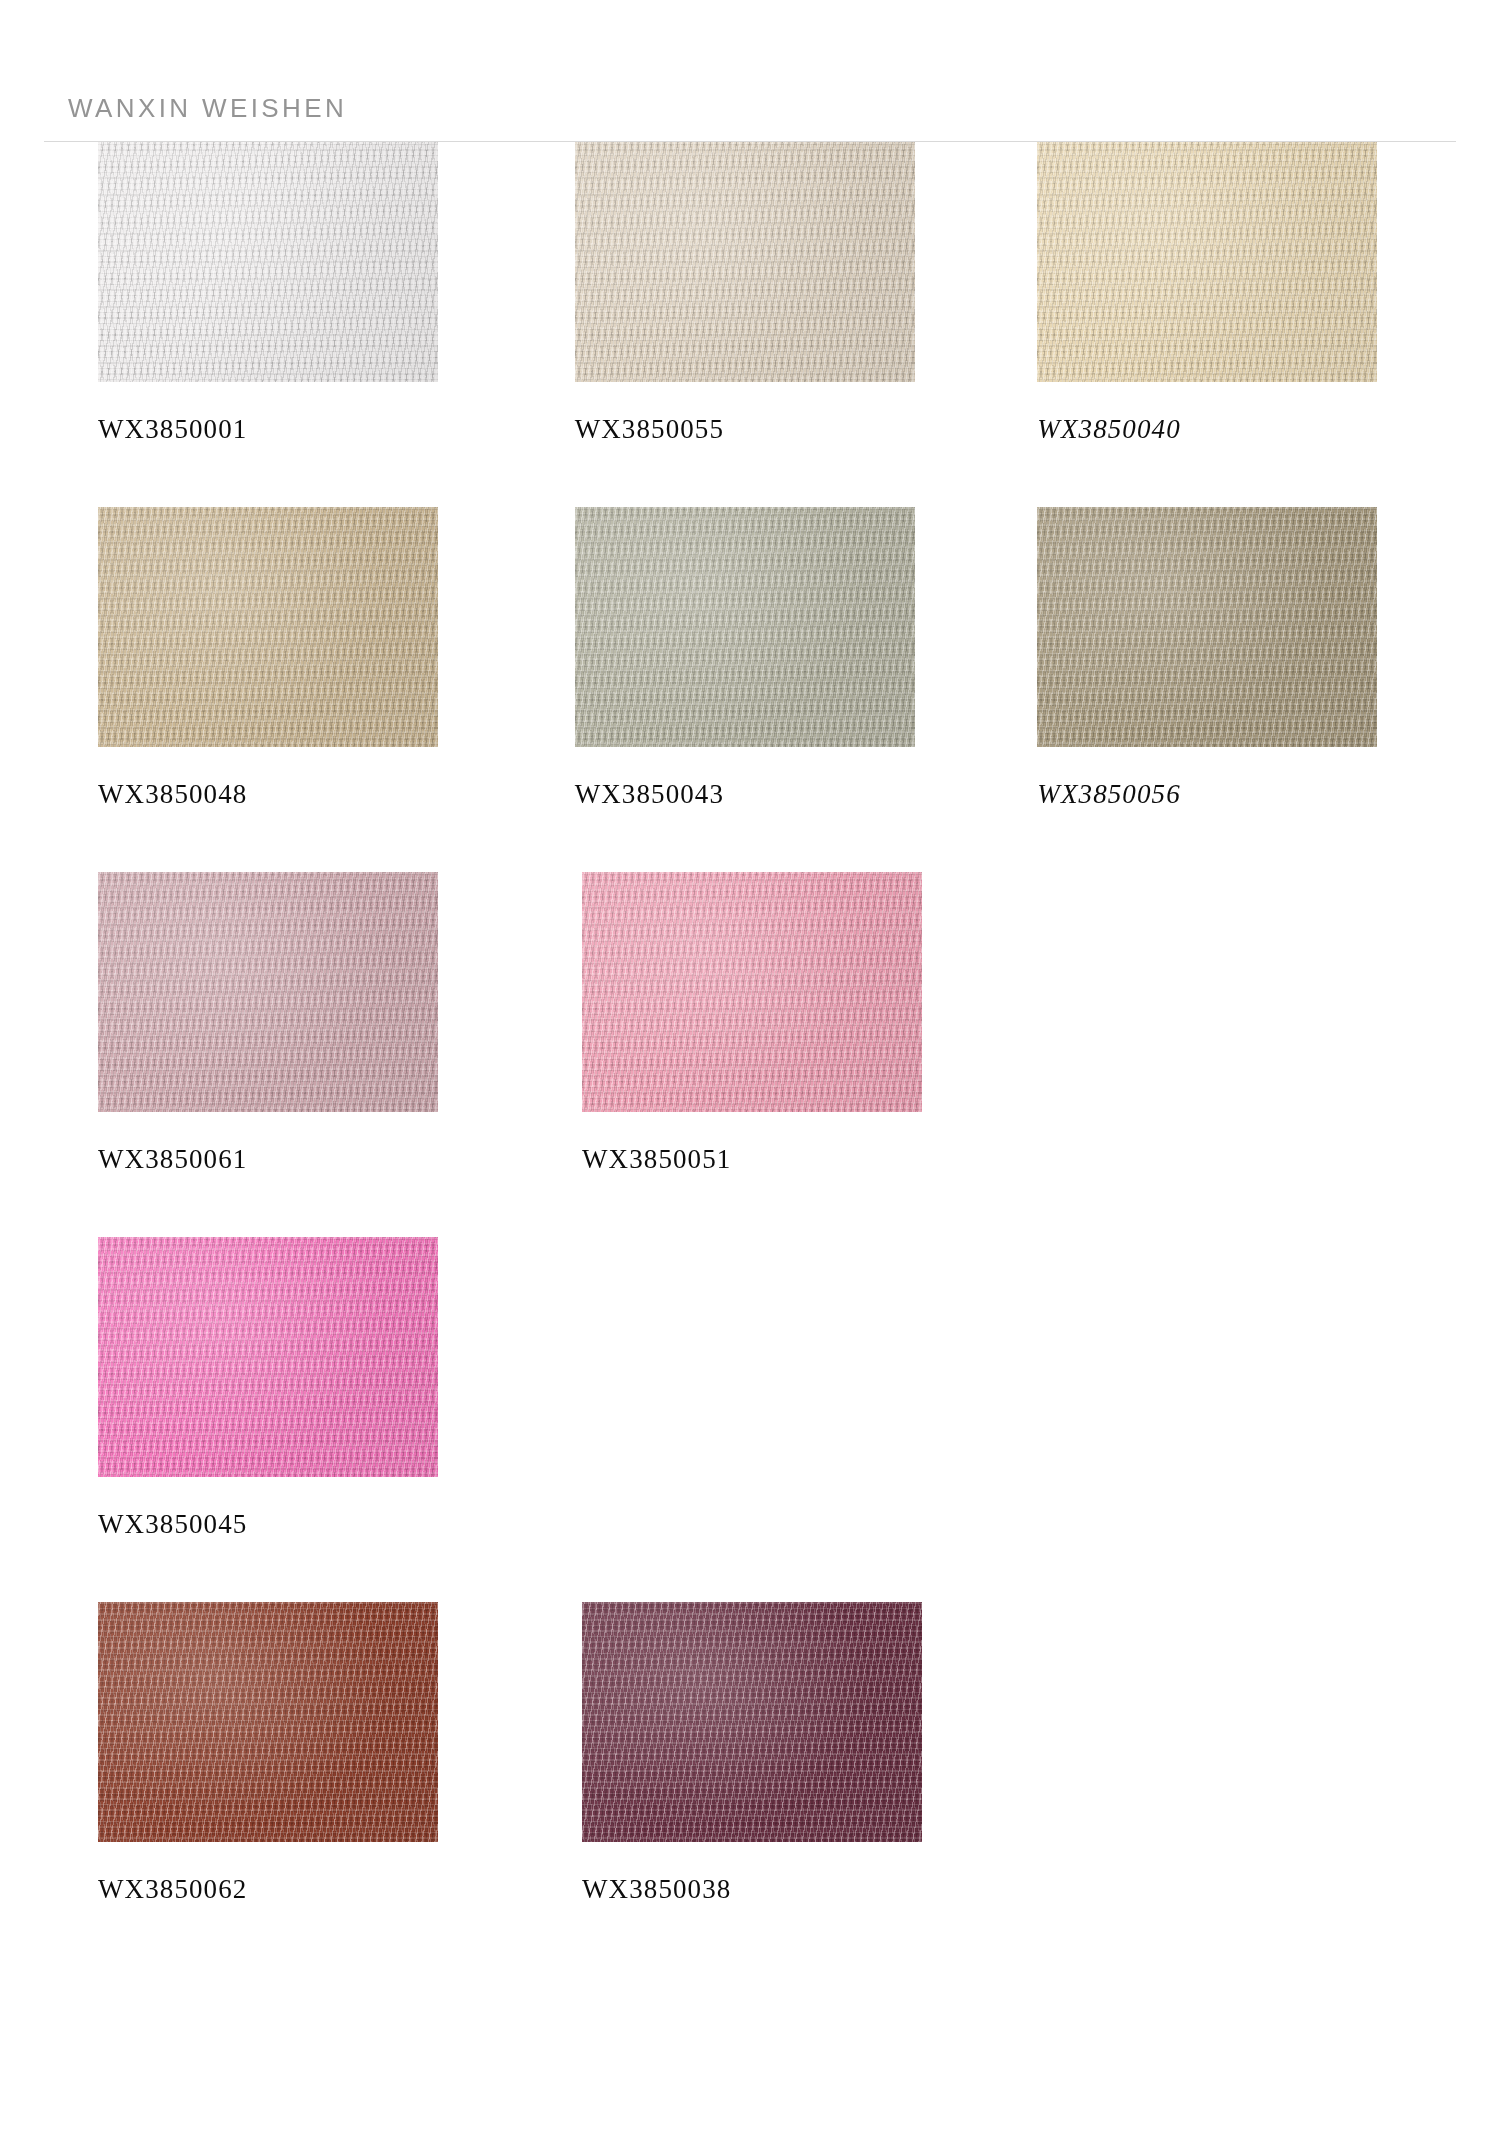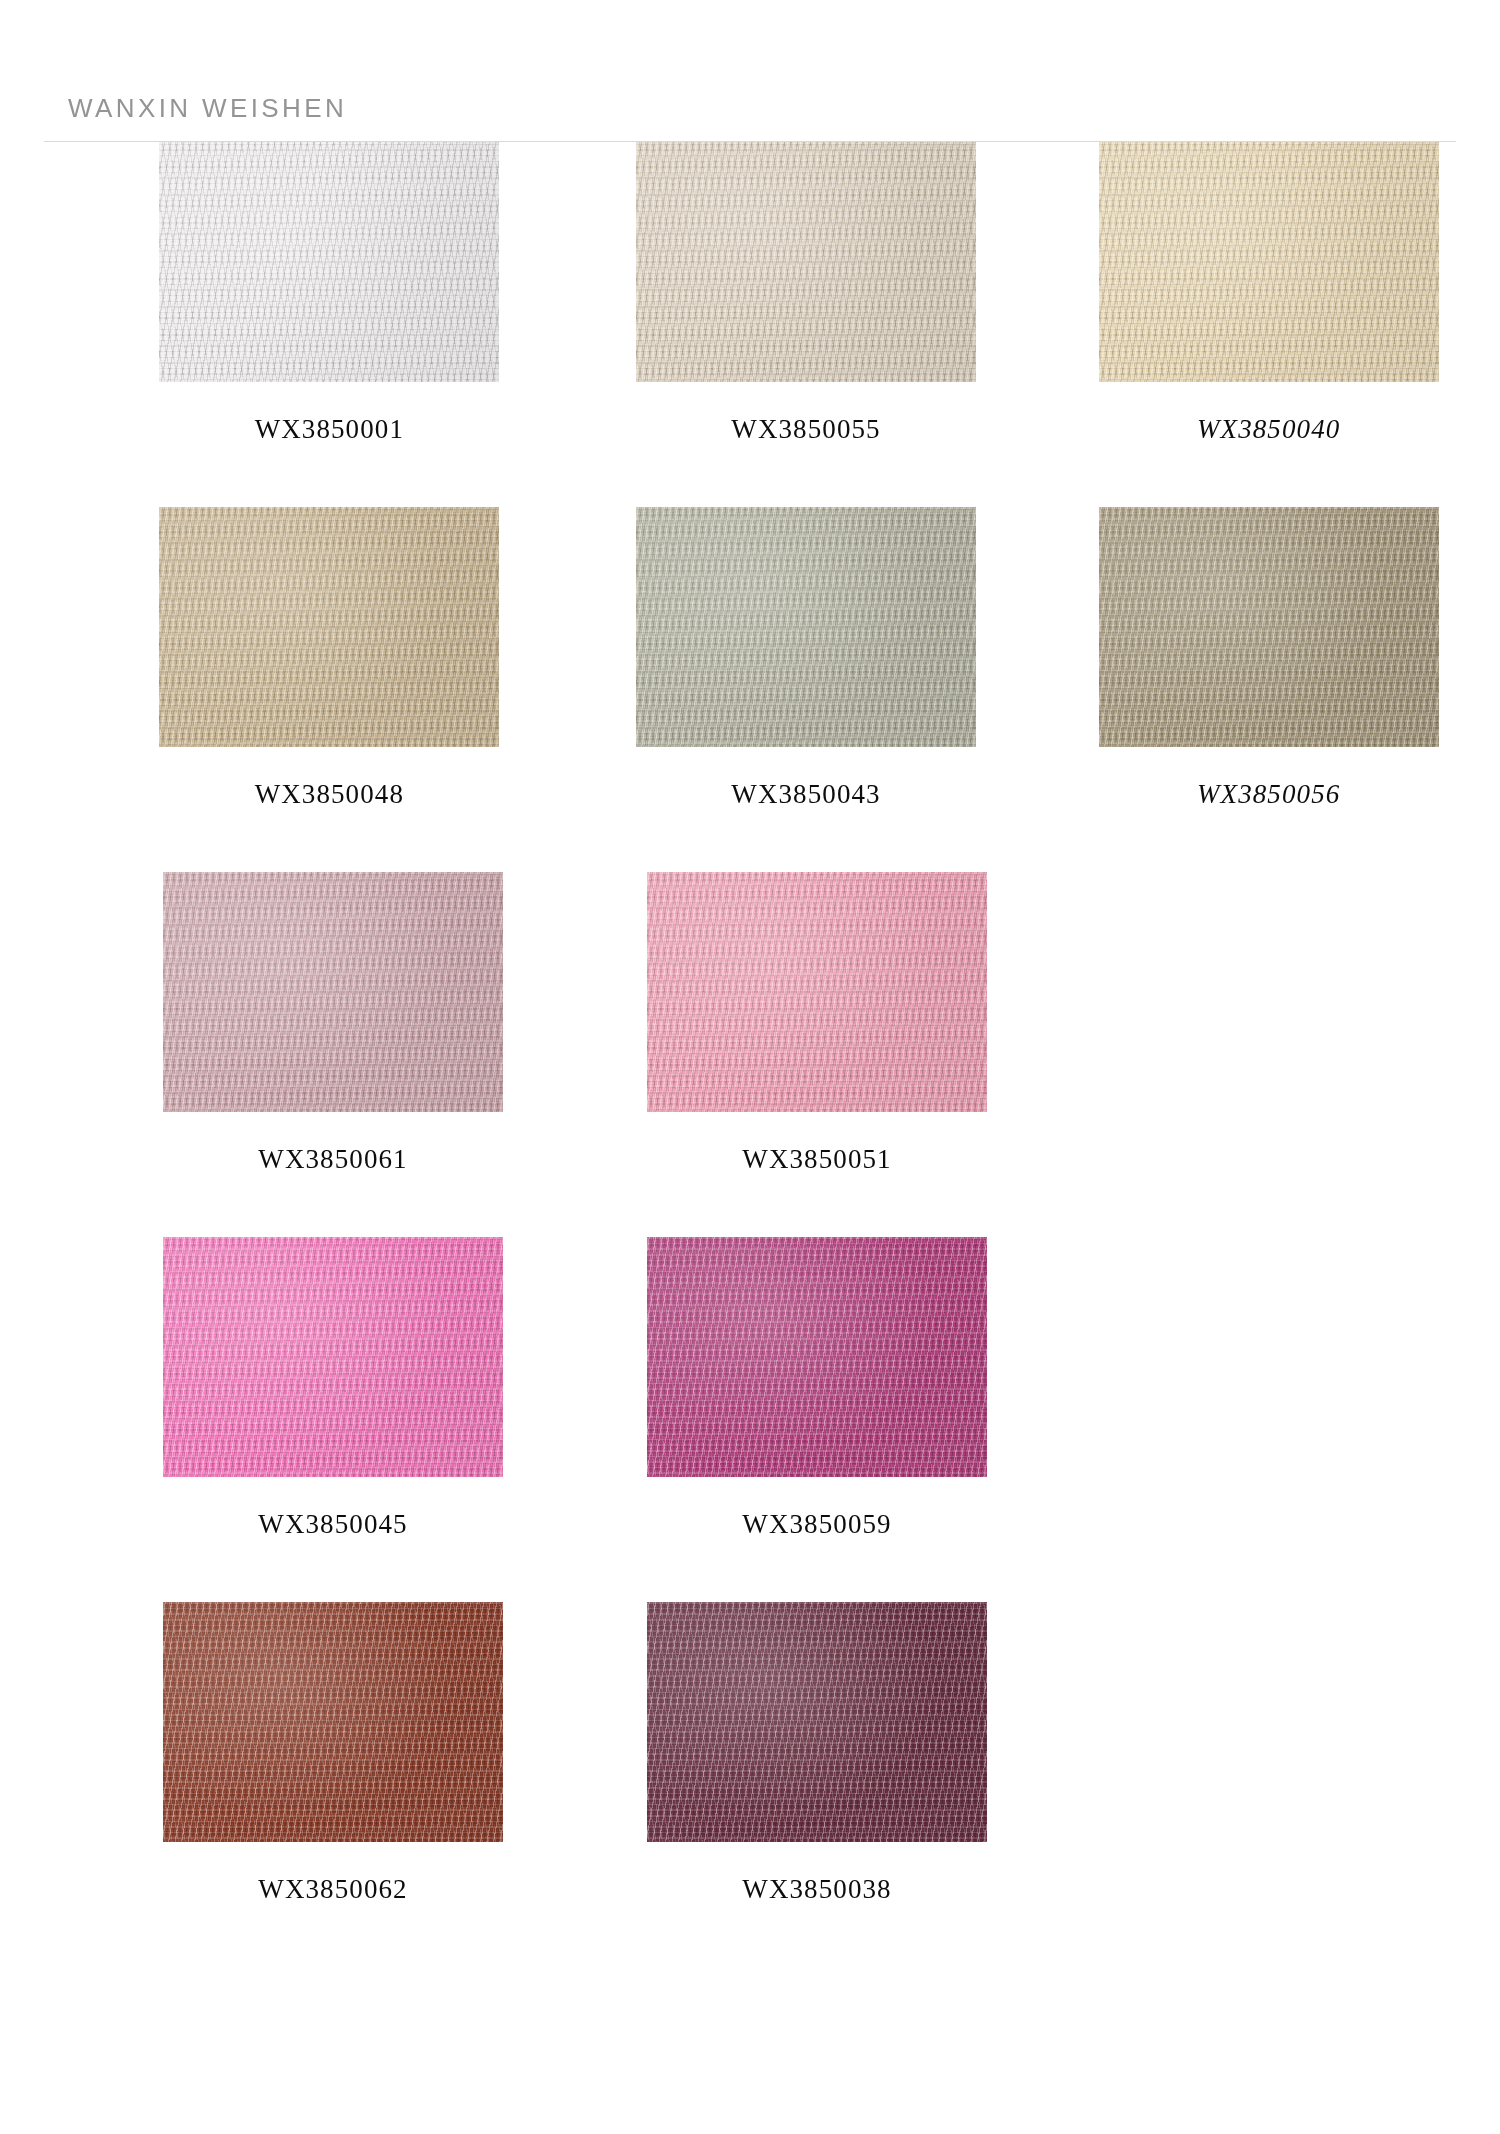--- a/index.html
+++ b/index.html
@@ -63,21 +63,20 @@
   }
   .row {
     display: flex;
     justify-content: flex-start;
     height: 365px;
   }
   .cell {
     width: 470px;
     display: flex;
     flex-direction: column;
-    align-items: center;
   }
   .cell:nth-child(1) { padding-left: 98px; }
   .cell:nth-child(2) { padding-left: 14px; }
   .cell:nth-child(3) { padding-left: 0px; font-style: italic; }
 
   .swatch-wrap {
     position: relative;
     width: 340px;
     height: 240px;
     margin-top: 38px;
@@ -246,29 +245,20 @@
       <div class="row">
         <div class="cell">
           <div class="swatch-wrap">
             <div class="swatch" style="background: rgb(245, 119, 188);">
               <div class="knit"></div>
               <div class="sheen"></div>
             </div>
           </div>
           <div class="code-label">WX3850045</div>
         </div>
-        <div class="cell">
-          <div class="swatch-wrap">
-            <div class="swatch" style="background: rgb(180, 64, 127);">
-              <div class="knit"></div>
-              <div class="sheen"></div>
-            </div>
-          </div>
-          <div class="code-label">WX3850059</div>
-        </div>
       </div>
       <div class="row">
         <div class="cell">
           <div class="swatch-wrap">
             <div class="swatch" style="background: rgb(142, 63, 44);">
               <div class="knit"></div>
               <div class="sheen"></div>
             </div>
           </div>
           <div class="code-label">WX3850062</div>

